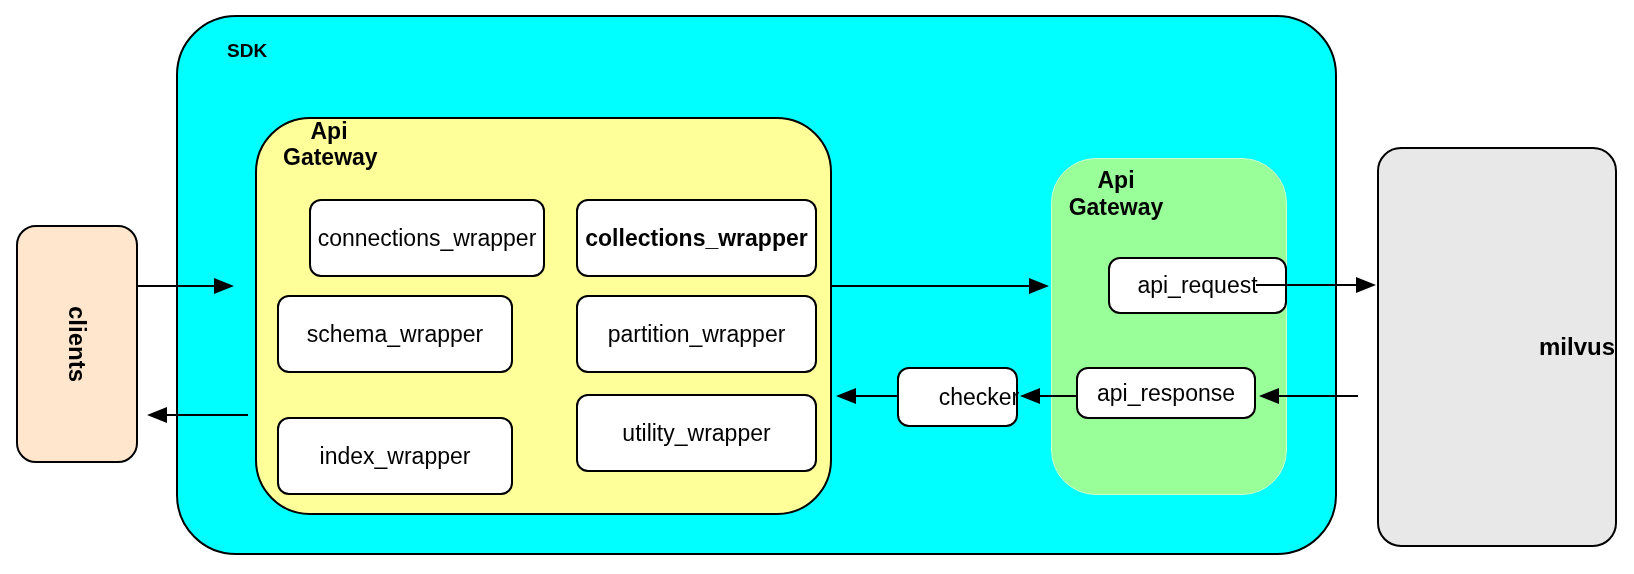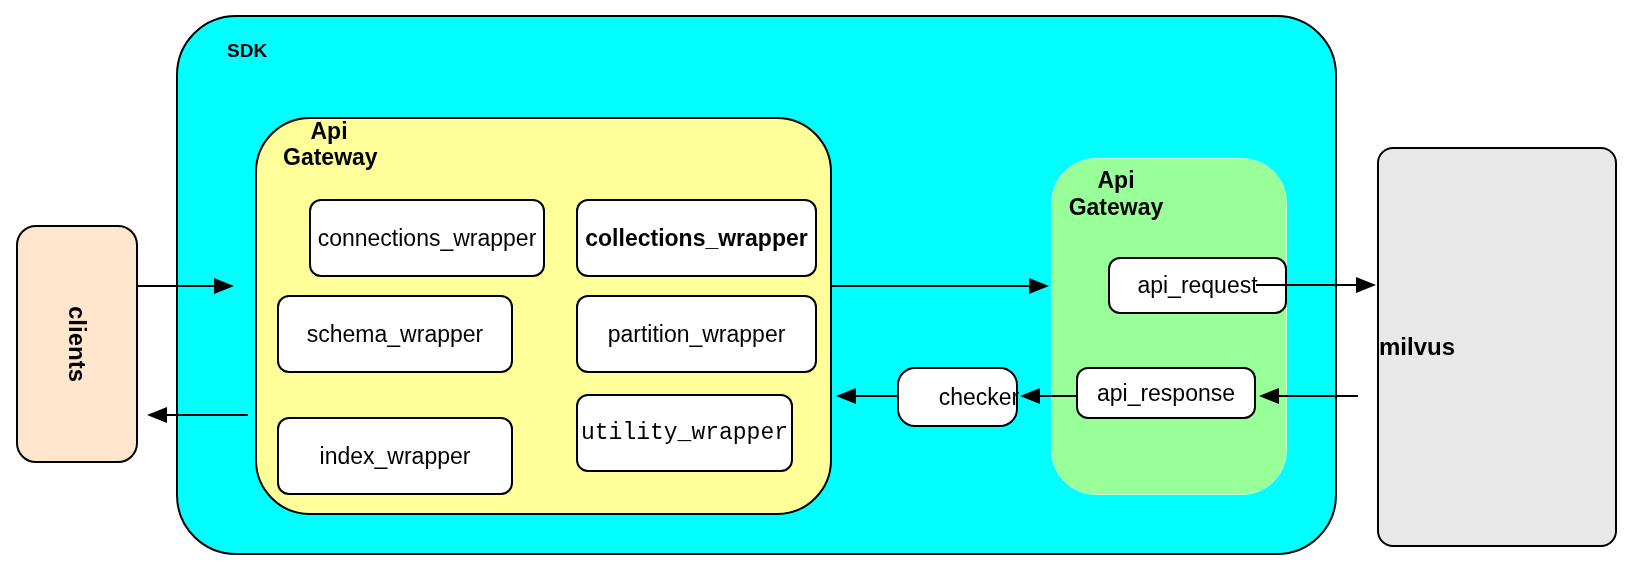--- a/index.html
+++ b/index.html
@@ -31,38 +31,38 @@
   .api-gateway{
     left:1051px;top:158px;width:236px;height:337px;
     background:#99FF99;border:1px solid #ccffcc;border-radius:45px;
   }
   .api-gateway-label{
     position:absolute;left:1066px;top:167px;width:100px;text-align:center;
     font-size:23px;font-weight:bold;line-height:27px;
   }
   .milvus{
     left:1377px;top:147px;width:240px;height:400px;
-    background:#E8E8E8;border:2px solid #000;border-radius:16px;
-    display:flex;align-items:center;justify-content:flex-start;
+    background:#E8E8E8;border:2px solid #000;border-radius:24px;
+    display:flex;align-items:center;justify-content:flex-end;
     font-size:24px;font-weight:bold;
   }
   .wbox{
     position:absolute;box-sizing:border-box;background:#fff;border:2px solid #000;
     border-radius:12px;display:flex;align-items:center;justify-content:center;
     font-size:23px;
   }
   .b-conn {left:277px;top:199px;width:236px;height:78px;margin-left:32px;}
   .b-coll {left:576px;top:199px;width:241px;height:78px;font-weight:bold;}
   .b-schema{left:277px;top:295px;width:236px;height:78px;}
   .b-part {left:576px;top:295px;width:241px;height:78px;}
   .b-index{left:277px;top:394px;width:236px;height:78px;margin-top:23px;}
-  .b-util {left:576px;top:394px;width:217px;height:78px;font-family:Liberation Mono, monospace;}
+  .b-util {left:576px;top:394px;width:241px;height:78px;}
   .b-req  {left:1076px;top:257px;width:179px;height:57px;margin-left:32px;}
   .b-resp {left:1076px;top:367px;width:180px;height:52px;}
-  .b-check{left:897px;top:367px;width:121px;height:60px;border-radius:18px;padding-left:43px;}
+  .b-check{left:897px;top:367px;width:121px;height:60px;border-radius:12px;padding-left:43px;}
   .aline{position:absolute;height:2px;background:#000;}
   .ahead{position:absolute;width:0;height:0;border-top:8px solid transparent;border-bottom:8px solid transparent;}
   .ahead.right{border-left:20px solid #000;}
   .ahead.left{border-right:20px solid #000;}
 </style>
 </head>
 <body>
 
 <div id="canvas">
 

